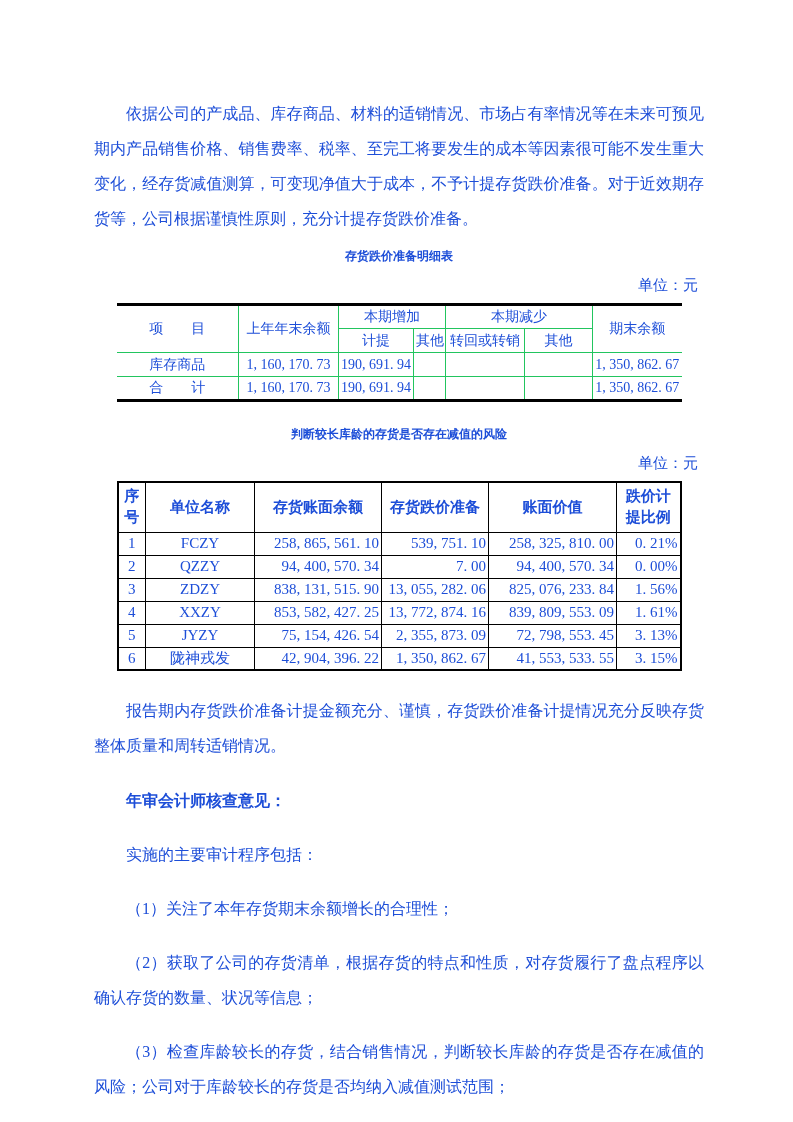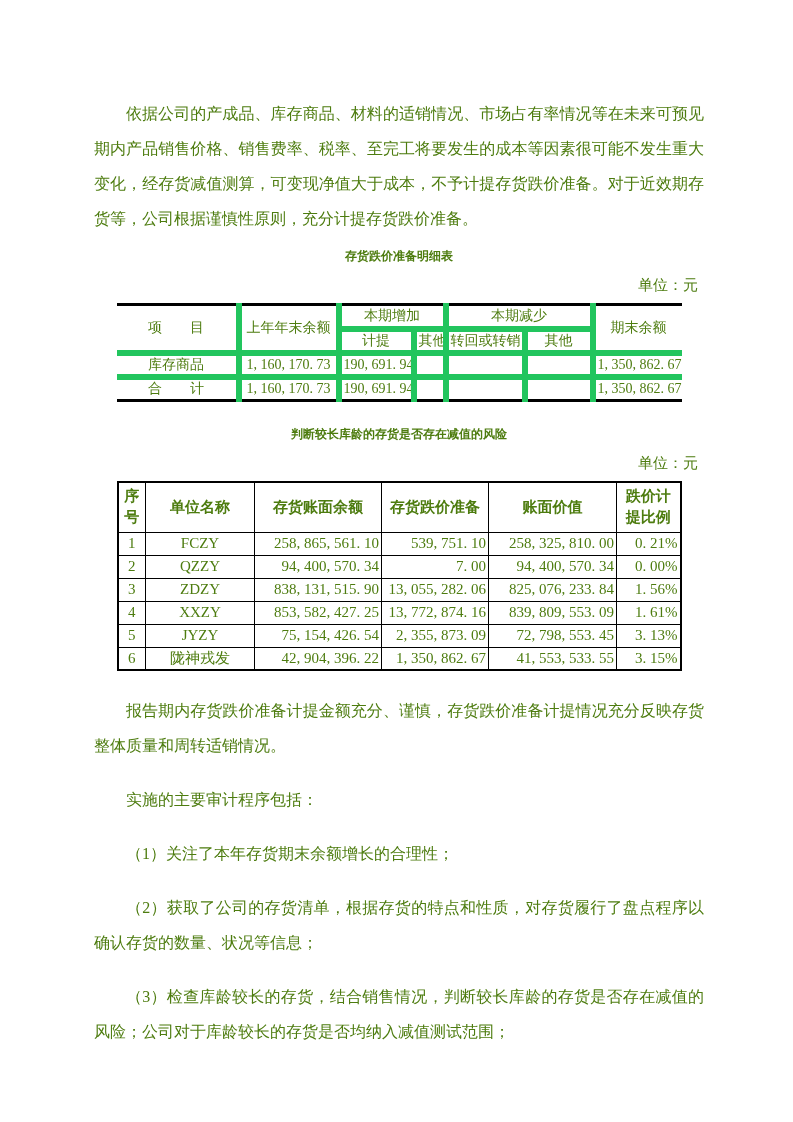--- a/index.html
+++ b/index.html
@@ -1,21 +1,21 @@
 <!DOCTYPE html>
 <html><head>
 <meta charset="utf-8">
 <style>
   html,body { margin:0; padding:0; background:#ffffff; }
   .page {
     position:relative;
     width:793px; height:1122px;
     box-sizing:border-box;
     background:#ffffff;
-    color:#4d7c0f;
+    color:#1d4ed8;
     font-family:"Liberation Serif","DejaVu Serif",serif;
     padding:96px 89px 0 94px;
     overflow:hidden;
   }
   p { margin:0; }
   .body-par {
     font-size:16px;
     line-height:35px;
     text-align:justify;
     text-indent:2em;
@@ -45,21 +45,21 @@
   }
   
   table { border-collapse:collapse; table-layout:fixed; margin:0 auto; }
   .t1 {
     width:565px;
     border-top:3px solid #000;
     border-bottom:3px solid #000;
     font-size:14px;
   }
   .t1 th, .t1 td {
-    border:6px solid #22c55e;
+    border:1px solid #22c55e;
     font-weight:normal;
     padding:0 2px;
     text-align:center;
     vertical-align:middle;
     overflow:hidden;
     white-space:nowrap;
   }
   .t1 tr > *:first-child { border-left:none; }
   .t1 tr > *:last-child  { border-right:none; }
   .t1 thead tr:first-child th { border-top:none; }
@@ -215,20 +215,21 @@
         <td class="ar">42, 904, 396. 22</td>
         <td class="ar">1, 350, 862. 67</td>
         <td class="ar">41, 553, 533. 55</td>
         <td class="ar">3. 15%</td>
       </tr>
     </tbody>
   </table>
 
   <p class="body-par p2">报告期内存货跌价准备计提金额充分、谨慎，存货跌价准备计提情况充分反映存货整体质量和周转适销情况。</p>
 
+  <p class="bold-head">年审会计师核查意见：</p>
 
   <p class="body-par single-par">实施的主要审计程序包括：</p>
 
   <p class="body-par single-par">（1）关注了本年存货期末余额增长的合理性；</p>
 
   <p class="body-par single-par">（2）获取了公司的存货清单，根据存货的特点和性质，对存货履行了盘点程序以确认存货的数量、状况等信息；</p>
 
   <p class="body-par single-par">（3）检查库龄较长的存货，结合销售情况，判断较长库龄的存货是否存在减值的风险；公司对于库龄较长的存货是否均纳入减值测试范围；</p>
 
 </div>

